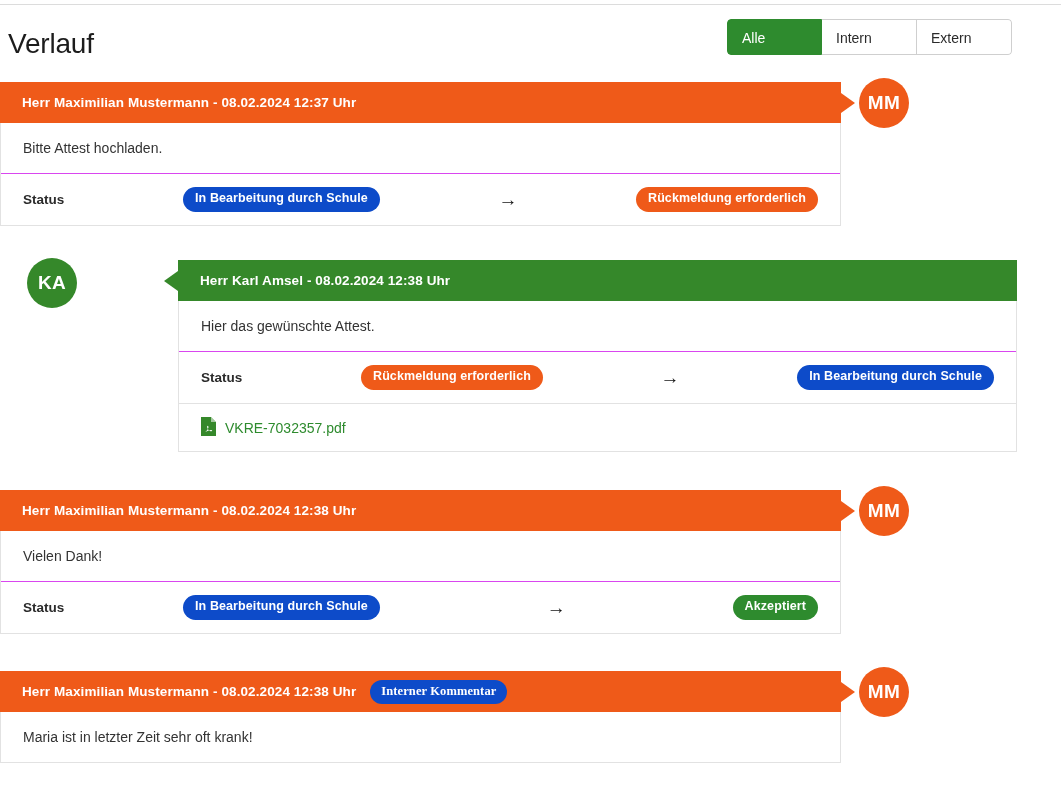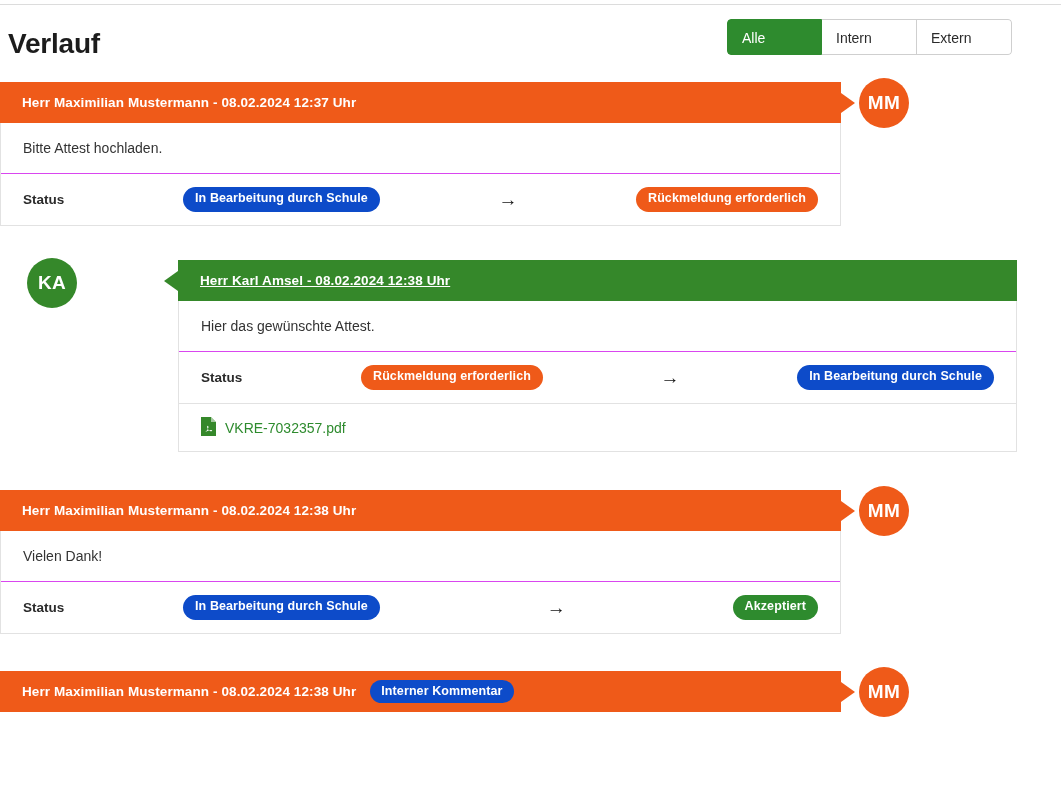--- a/index.html
+++ b/index.html
@@ -38,21 +38,21 @@
     left: 0;
     width: 1061px;
     height: 50px;
   }
   .page-title {
     position: absolute;
     left: 8px;
     top: 16px;
     margin: 0;
     font-size: 28px;
-    font-weight: 700;
+    font-weight: 400;
     letter-spacing: -0.2px;
     color: #1c1c1c;
     line-height: 1;
   }
   .segmented {
     position: absolute;
     left: 727px;
     top: 5px;
     display: flex;
     height: 36px;
@@ -105,32 +105,33 @@
     box-sizing: border-box;
     display: flex;
     align-items: center;
     padding-left: 22px;
     color: #ffffff;
     font-size: 13.5px;
     font-weight: 700;
     letter-spacing: 0.1px;
   }
   .msg-head.orange { background: #ef5a19; }
-  .msg-head.green  { background: #35882a; text-decoration: underline; }
+  .msg-head.green  { background: #35882a; }
 
   .head-badge {
     margin-left: 14px;
     background: #0d4bc9;
     color: #ffffff;
     font-size: 12.5px;
     font-weight: 600;
     padding: 4px 11px 5px 11px;
     border-radius: 13px;
     letter-spacing: 0.1px;
     white-space: nowrap;
+    font-family: Liberation Serif, serif;
   }
 
   .msg-body {
     box-sizing: border-box;
     border-left: 1px solid #e2e2e2;
     border-right: 1px solid #e2e2e2;
     border-bottom: 1px solid #e2e2e2;
     background: #ffffff;
   }
   .body-row {
@@ -345,18 +346,23 @@
     <div class="pointer-right" style="left:841px; top:11px;"></div>
     <div class="avatar orange" style="left:859px; top:-4px;">MM</div>
   </div>
 
   <div class="msg" style="left:0px; top:671px; width:1061px;">
     <div class="card" style="left:0px; top:0px; width:841px;">
       <div class="msg-head orange">
         <span>Herr Maximilian Mustermann - 08.02.2024 12:38 Uhr</span>
         <span class="head-badge">Interner Kommentar</span>
       </div>
+      <div class="msg-body">
+        <div class="body-row">
+          <span>Maria ist in letzter Zeit sehr oft krank!</span>
+        </div>
+      </div>
     </div>
     <div class="pointer-right" style="left:841px; top:11px;"></div>
     <div class="avatar orange" style="left:859px; top:-4px;">MM</div>
   </div>
 
 </div>
 
 </body></html>

